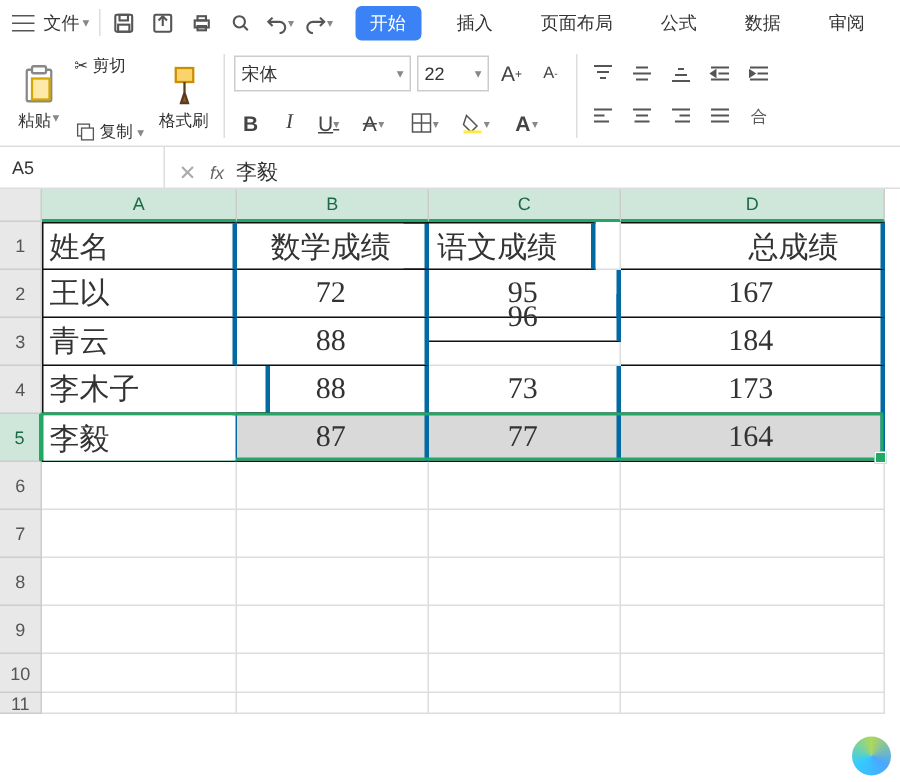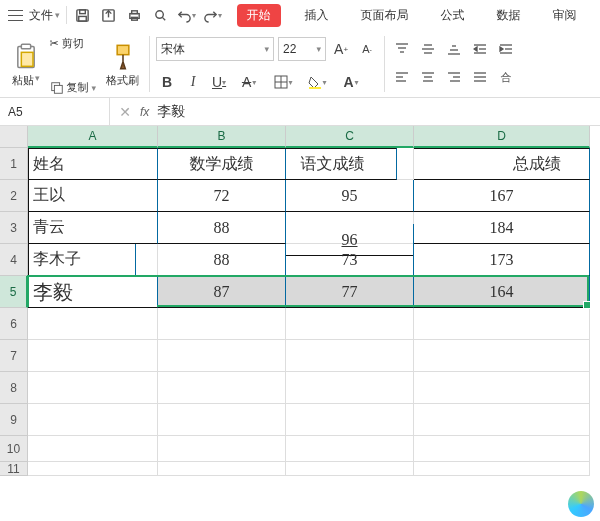--- a/index.html
+++ b/index.html
@@ -9,57 +9,57 @@
   .menubar { display: flex; align-items: center; height: 30px; padding: 0 8px; gap: 6px; background: #fff; }
   .menu-icon { width: 15px; height: 11px; display: flex; flex-direction: column; justify-content: space-between; }
   .menu-icon span { height: 1px; background: #555; }
   .menu-file { display: flex; align-items: center; gap: 2px; cursor: pointer; }
   .chevron-down { font-size: 9px; color: #888; }
   .divider-v { width: 1px; height: 18px; background: #ddd; }
   .tb-icon { width: 20px; height: 20px; display: flex; align-items: center; justify-content: center; color: #555; font-size: 14px; cursor: pointer; }
   .tb-icon svg { stroke: #555; fill: none; stroke-width: 1.5; }
   .tab-row { display: flex; align-items: center; gap: 16px; margin-left: 8px; }
   .tab { cursor: pointer; padding: 4px 8px; }
-  .tab.active { background: #ef4444; color: #fff; border-radius: 4px; padding: 3px 10px; }
+  .tab.active { background: #3b82f6; color: #fff; border-radius: 4px; padding: 3px 10px; }
   
   
   .ribbon { display: flex; align-items: stretch; height: 68px; padding: 6px 8px 2px 8px; gap: 6px; border-bottom: 1px solid #ddd; background: #fff;}
   .ribbon-group { display: flex; flex-direction: column; justify-content: space-between; }
   .ribbon-row { display: flex; align-items: center; gap: 4px; height: 26px;}
   .ribbon-btn-lg { display: flex; flex-direction: column; align-items: center; justify-content: center; gap: 2px; padding: 2px 4px; cursor: pointer;}
   .ribbon-btn-lg .lbl { font-size: 11px; display:flex; gap:1px;}
   .ribbon-btn-sm { display: flex; align-items: center; gap: 3px; cursor: pointer; font-size: 11px;}
   .icon-box { display: inline-flex; align-items: center; justify-content: center; }
   .font-select { border: 1px solid #ccc; height: 24px; width: 118px; padding: 0 4px; display: flex; align-items: center; justify-content: space-between; cursor: pointer; font-size: 12px;}
   .size-select { border: 1px solid #ccc; height: 24px; width: 48px; padding: 0 4px; display: flex; align-items: center; justify-content: space-between; cursor: pointer; font-size: 12px;}
   .fmt-btn { width: 22px; height: 24px; display: flex; align-items: center; justify-content: center; cursor: pointer; font-size: 14px; color:#444;}
   .fmt-btn.dd { width: 30px; gap:1px;}
   .align-grid { display: grid; grid-template-columns: repeat(5, 22px); grid-template-rows: repeat(2, 26px); gap: 2px 4px; }
   .align-btn { display: flex; align-items: center; justify-content: center; cursor: pointer; }
   .align-btn svg { stroke: #555; stroke-width: 1.3; fill: none; }
   
   
-  .formula-bar { display: flex; align-items: center; height: 28px; border-bottom: 1px solid #ddd; background:#fff;}
+  .formula-bar { display: flex; align-items: flex-end; height: 28px; border-bottom: 1px solid #ddd; background:#fff;}
   .name-box { width: 110px; height: 100%; border-right: 1px solid #ddd; display: flex; align-items: center; padding: 0 8px; justify-content: space-between; cursor: text;}
   .fx-area { display: flex; align-items: center; gap: 8px; padding: 0 8px; flex:1;}
   .fx-label { font-style: italic; color: #666; }
   .fx-input { flex: 1; font-family: "SimSun", serif; font-size: 14px;}
   
   
   .sheet { position: relative; background: #fff; }
   .corner { position:absolute; left:0; top:0; width:28px; height:22px; background:#e8e8e8; border-right:1px solid #ccc; border-bottom:1px solid #ccc;}
   .col-headers { position: absolute; left: 28px; top: 0; display: flex; }
   .col-h { height: 22px; background: #e8e8e8; border-right: 1px solid #ccc; border-bottom: 1px solid #ccc; display: flex; align-items: center; justify-content: center; font-size: 12px; color:#555; cursor:pointer;}
   .col-h.sel { background: #cfe7da; color:#1a6b45; border-bottom: 2px solid #22a865;}
   .row-headers { position: absolute; top: 22px; left: 0; display: flex; flex-direction: column; }
   .row-h { width: 28px; background: #e8e8e8; border-right: 1px solid #ccc; border-bottom: 1px solid #ccc; display: flex; align-items: center; justify-content: center; font-size: 12px; color:#555; cursor:pointer;}
   .row-h.sel { background: #cfe7da; color:#1a6b45; border-right: 2px solid #22a865;}
   .cells { position: absolute; left: 28px; top: 22px; }
   .cell { position: absolute; border-right: 1px solid #ddd; border-bottom: 1px solid #ddd; display: flex; align-items: center; padding: 0 4px; font-family: "SimSun", serif; overflow:hidden; white-space:nowrap;}
-  .data-cell { border-right: 1px solid #0369a1; border-bottom: 1px solid #111; font-size: 16px;}
+  .data-cell { border-right: 3px solid #0369a1; border-bottom: 1px solid #111; font-size: 20px;}
   .data-cell.top { border-top: 1px solid #111;}
   .data-cell.left { border-left: 1px solid #111;}
   .selection-rect { position:absolute; border: 2px solid #22a865; pointer-events:none; }
   .selection-rect::after { content:''; position:absolute; right:-4px; bottom:-4px; width:6px; height:6px; background:#22a865; border:1px solid #fff;}
   .sel-fill { background: #d9d9d9;}
   
   .watermark { position: absolute; right: 6px; bottom: 4px; display: flex; align-items: center; gap: 4px; font-size: 14px; color: #666; font-style: italic; pointer-events:none; opacity:0.8;}
   .watermark .logo { width: 26px; height: 26px; border-radius: 50%; background: conic-gradient(#9acd32, #1e90ff, #00bfff, #9acd32); position: relative;}
   .watermark .sub { font-size: 9px; color:#999;}
 </style>
@@ -367,23 +367,23 @@
       <div class="cell data-cell top left" style="left: 0px; top: 0px; width: 130px; height: 32px; justify-content: flex-start;">姓名</div>
       <div class="cell data-cell top" style="left: 130px; top: 0px; width: 128px; height: 32px; justify-content: center;">数学成绩</div>
       <div class="cell data-cell top" style="left: 241px; top: 0px; width: 128px; height: 32px; justify-content: center;">语文成绩</div>
       <div class="cell data-cell top" style="left: 386px; top: 0px; width: 176px; height: 32px; justify-content: flex-end; padding-right: 28px;">总成绩</div>
       <div class="cell data-cell left" style="left: 0px; top: 32px; width: 130px; height: 32px; justify-content: flex-start;">王以</div>
       <div class="cell data-cell" style="left: 130px; top: 32px; width: 128px; height: 32px; justify-content: center;">72</div>
       <div class="cell data-cell" style="left: 258px; top: 32px; width: 128px; height: 32px; justify-content: center;">95</div>
       <div class="cell data-cell" style="left: 386px; top: 32px; width: 176px; height: 32px; justify-content: center;">167</div>
       <div class="cell data-cell left" style="left: 0px; top: 64px; width: 130px; height: 32px; justify-content: flex-start;">青云</div>
       <div class="cell data-cell" style="left: 130px; top: 64px; width: 128px; height: 32px; justify-content: center;">88</div>
-      <div class="cell data-cell" style="left: 258px; top: 76px; width: 128px; height: 32px; justify-content: center; text-decoration: underline;">96</div>
+      <div class="cell data-cell" style="left: 258px; top: 48px; width: 128px; height: 32px; justify-content: center;">96</div>
       <div class="cell data-cell" style="left: 386px; top: 64px; width: 176px; height: 32px; justify-content: center;">184</div>
-      <div class="cell data-cell left" style="left: 0px; top: 96px; width: 108px; height: 32px; justify-content: flex-start;">李木子</div>
+      <div class="cell data-cell left" style="left: 0px; top: 96px; width: 152px; height: 32px; justify-content: flex-start;">李木子</div>
       <div class="cell data-cell" style="left: 130px; top: 96px; width: 128px; height: 32px; justify-content: center;">88</div>
       <div class="cell data-cell" style="left: 258px; top: 96px; width: 128px; height: 32px; justify-content: center;">73</div>
       <div class="cell data-cell" style="left: 386px; top: 96px; width: 176px; height: 32px; justify-content: center;">173</div>
       <div class="cell data-cell left sel-fill" style="left: 0px; top: 128px; width: 130px; height: 32px; justify-content: flex-start;">李毅</div>
       <div class="cell data-cell sel-fill" style="left: 130px; top: 128px; width: 128px; height: 32px; justify-content: center;">87</div>
       <div class="cell data-cell sel-fill" style="left: 258px; top: 128px; width: 128px; height: 32px; justify-content: center;">77</div>
       <div class="cell data-cell sel-fill" style="left: 386px; top: 128px; width: 176px; height: 32px; justify-content: center;">164</div>
       <div class="selection-rect" style="left: -1px; top: 127px; width: 562px; height: 32px;"></div>
       <div style="position: absolute; left: 1px; top: 129px; width: 128px; height: 30px; background: rgb(255, 255, 255); display: flex; align-items: center; padding: 0px 4px; font-family: SimSun, serif; font-size: 20px;">李毅</div>
     </div>

